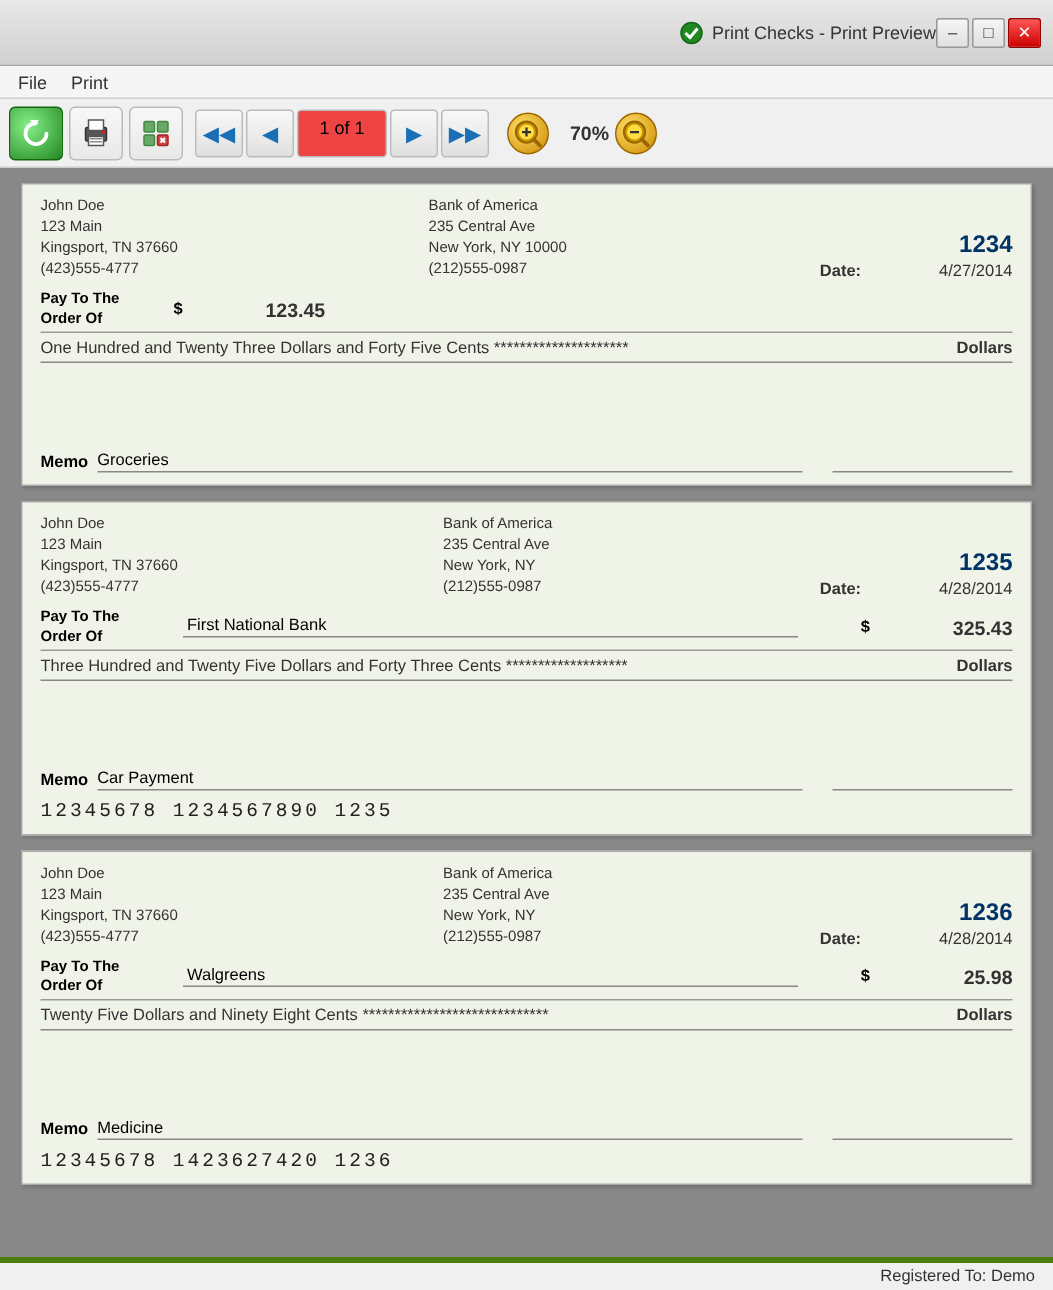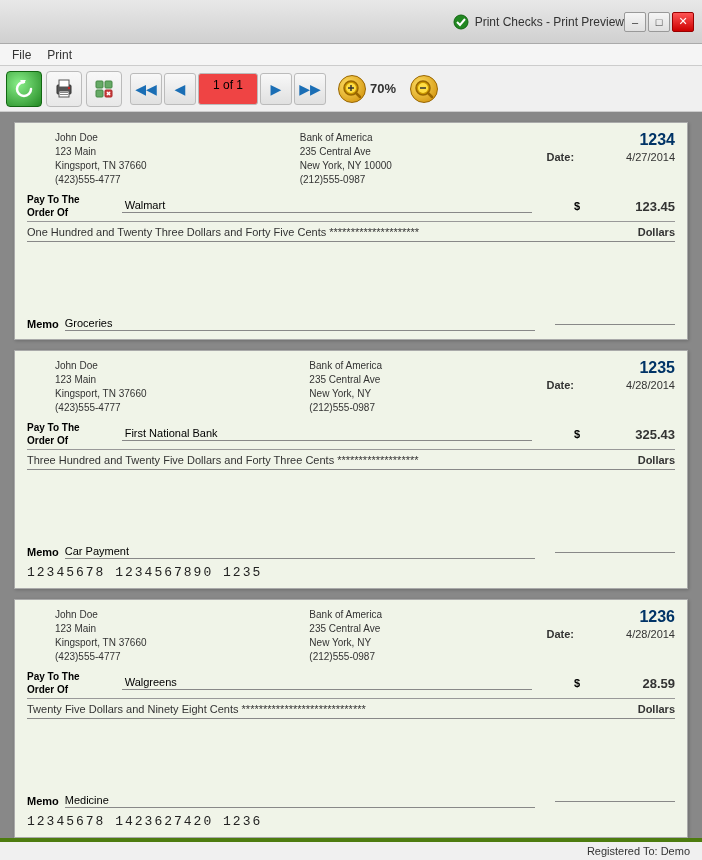--- a/index.html
+++ b/index.html
@@ -154,21 +154,21 @@
       cursor: pointer;
       font-size: 14px;
       color: white;
       font-weight: bold;
     }
     .tb-zoom-label {
       font-size: 13px;
       font-weight: bold;
       color: #333;
       min-width: 36px;
-      text-align: left;
+      text-align: right;
     }
 
     
     .content-area {
       flex: 1;
       display: flex;
       overflow: hidden;
       background: #888;
     }
     .scroll-area {
@@ -192,23 +192,22 @@
       border: 1px solid #aaa;
       margin-bottom: 10px;
       padding: 8px 12px;
       font-family: Arial, sans-serif;
       position: relative;
       box-shadow: 1px 1px 3px rgba(0,0,0,0.2);
     }
     .check-top-row {
       display: flex;
       justify-content: space-between;
-      align-items: flex-start;
+      align-items: flex-end;
       margin-bottom: 4px;
-      margin-left: 28px;
     }
     .check-sender {
       font-size: 10px;
       color: #333;
       line-height: 1.4;
     }
     .check-bank {
       font-size: 10px;
       color: #333;
       line-height: 1.4;
@@ -272,22 +271,22 @@
     }
     .check-written-amount .dollars-label {
       font-weight: bold;
       float: right;
     }
     .check-middle-area {
       height: 55px;
     }
     .check-memo-sig-row {
       display: flex;
-      align-items: center;
-      margin-top: 20px;
+      align-items: flex-end;
+      margin-top: 4px;
     }
     .check-memo-section {
       display: flex;
       align-items: center;
       flex: 1;
     }
     .check-memo-label {
       font-size: 11px;
       font-weight: bold;
       margin-right: 6px;
@@ -443,21 +442,20 @@
         <div class="check-number-date">
           <div class="check-number">1234</div>
           <div class="check-date-row">
             <span class="check-date-label">Date:</span>
             <span>4/27/2014</span>
           </div>
         </div>
       </div>
       <div class="check-pay-row">
         <div class="pay-to-the">Pay To The<br><span class="order-of">Order Of</span></div>
-        <div class="check-payee-line">&nbsp;Walmart</div>
         <span class="check-dollar-sign">$</span>
         <span class="check-amount">123.45</span>
       </div>
       <div class="check-written-amount">
         One Hundred and Twenty Three Dollars and Forty Five Cents ********************* <span class="dollars-label"><strong>Dollars</strong></span>
       </div>
       <div class="check-middle-area"></div>
       <div class="check-memo-sig-row">
         <div class="check-memo-section">
           <span class="check-memo-label">Memo</span>
@@ -526,21 +524,21 @@
           <div class="check-date-row">
             <span class="check-date-label">Date:</span>
             <span>4/28/2014</span>
           </div>
         </div>
       </div>
       <div class="check-pay-row">
         <div class="pay-to-the">Pay To The<br><span class="order-of">Order Of</span></div>
         <div class="check-payee-line">&nbsp;Walgreens</div>
         <span class="check-dollar-sign">$</span>
-        <span class="check-amount">28.59</span>
+        <span class="check-amount">25.98</span>
       </div>
       <div class="check-written-amount">
         Twenty Five Dollars and Ninety Eight Cents ***************************** <span class="dollars-label"><strong>Dollars</strong></span>
       </div>
       <div class="check-middle-area"></div>
       <div class="check-memo-sig-row">
         <div class="check-memo-section">
           <span class="check-memo-label">Memo</span>
           <span class="check-memo-line">Medicine</span>
         </div>

